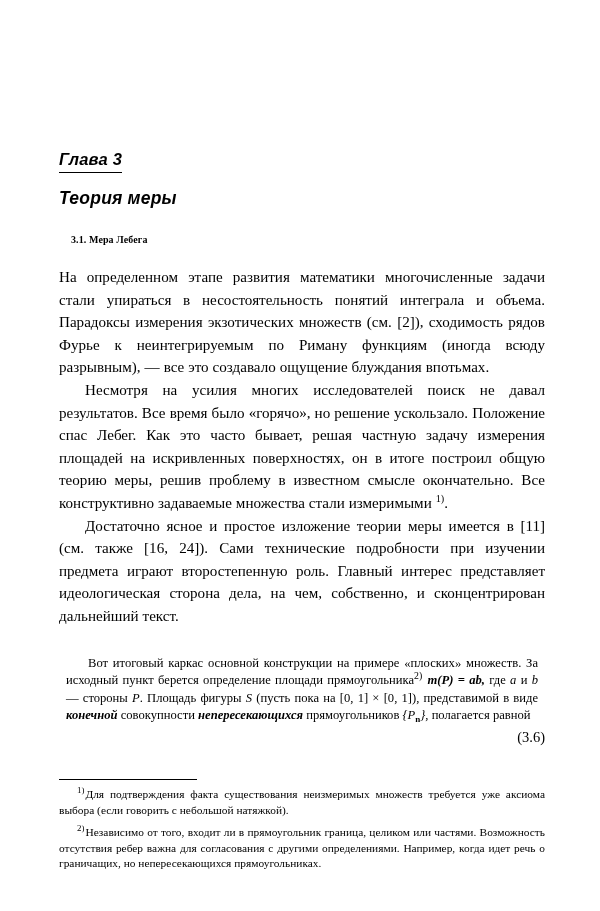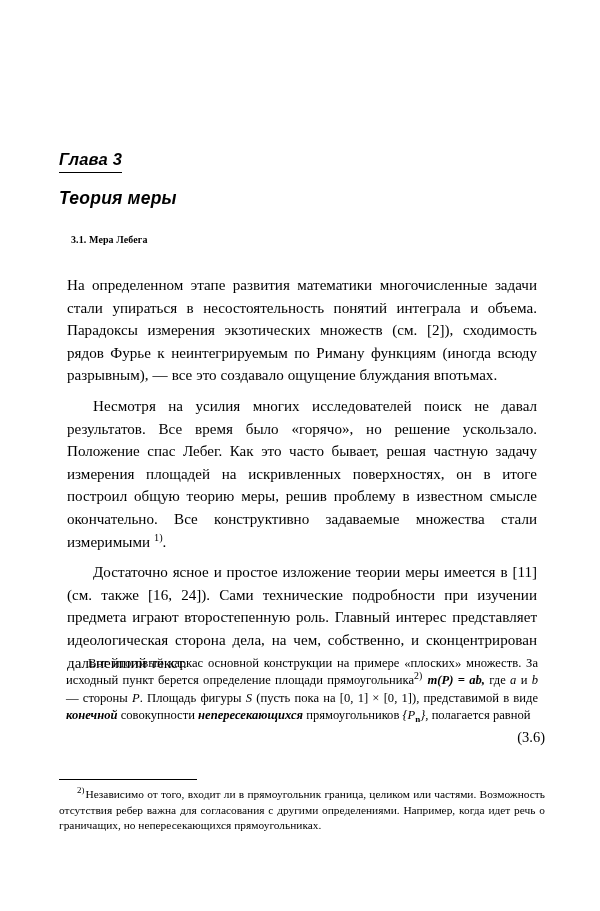--- a/index.html
+++ b/index.html
@@ -76,21 +76,21 @@
 
   
   .body-block {
     position: absolute;
     top: 266px;
     left: 0;
     width: 486px;
   }
 
   p.body {
-    margin: 8px;
+    margin: 0;
     font-size: 15.1px;
     line-height: 22.6px;
     text-align: justify;
     text-indent: 26px;
     hyphens: manual;
     word-spacing: 0.2px;
   }
   p.body.first { text-indent: 0; }
   p.body + p.body { margin-top: 0; }
   p.body.gap { margin-top: 14px; }
@@ -231,17 +231,18 @@
       <p class="small"><span>Вот итоговый каркас основной конструкции на примере «плоских» множеств. За исходный пункт берется определение площади прямоугольника</span><sup class="fnm">2)</sup> <span class="mathb">m(P) = ab,</span> <span>где </span><span class="mathi">a</span><span> и </span><span class="mathi">b</span><span> — стороны </span><span class="mathi">P</span><span>. Площадь фигуры </span><span class="mathi">S</span><span> (пусть пока на [0, 1] × [0, 1]), представимой в виде </span><span class="bi">конечной</span><span> совокупности </span><span class="bi">непересекающихся</span><span> прямоугольников </span><span class="mathi">{P</span><span class="sub">n</span><span class="mathi">}</span><span>, полагается равной</span></p>
     </div>
 
     <div class="equation-row">
       <div class="eq-number">(3.6)</div>
     </div>
 
     <div class="footnote-rule"></div>
 
     <div class="footnotes">
+      <p class="footnote"><sup class="fnm">1)</sup><span>Для подтверждения факта существования неизмеримых множеств требуется уже аксиома выбора (если говорить с небольшой натяжкой).</span></p>
       <p class="footnote"><sup class="fnm">2)</sup><span>Независимо от того, входит ли в прямоугольник граница, целиком или частями. Возможность отсутствия ребер важна для согласования с другими определениями. Например, когда идет речь о граничащих, но непересекающихся прямоугольниках.</span></p>
     </div>
 
   </div>
 </div>
 
 </body></html>

